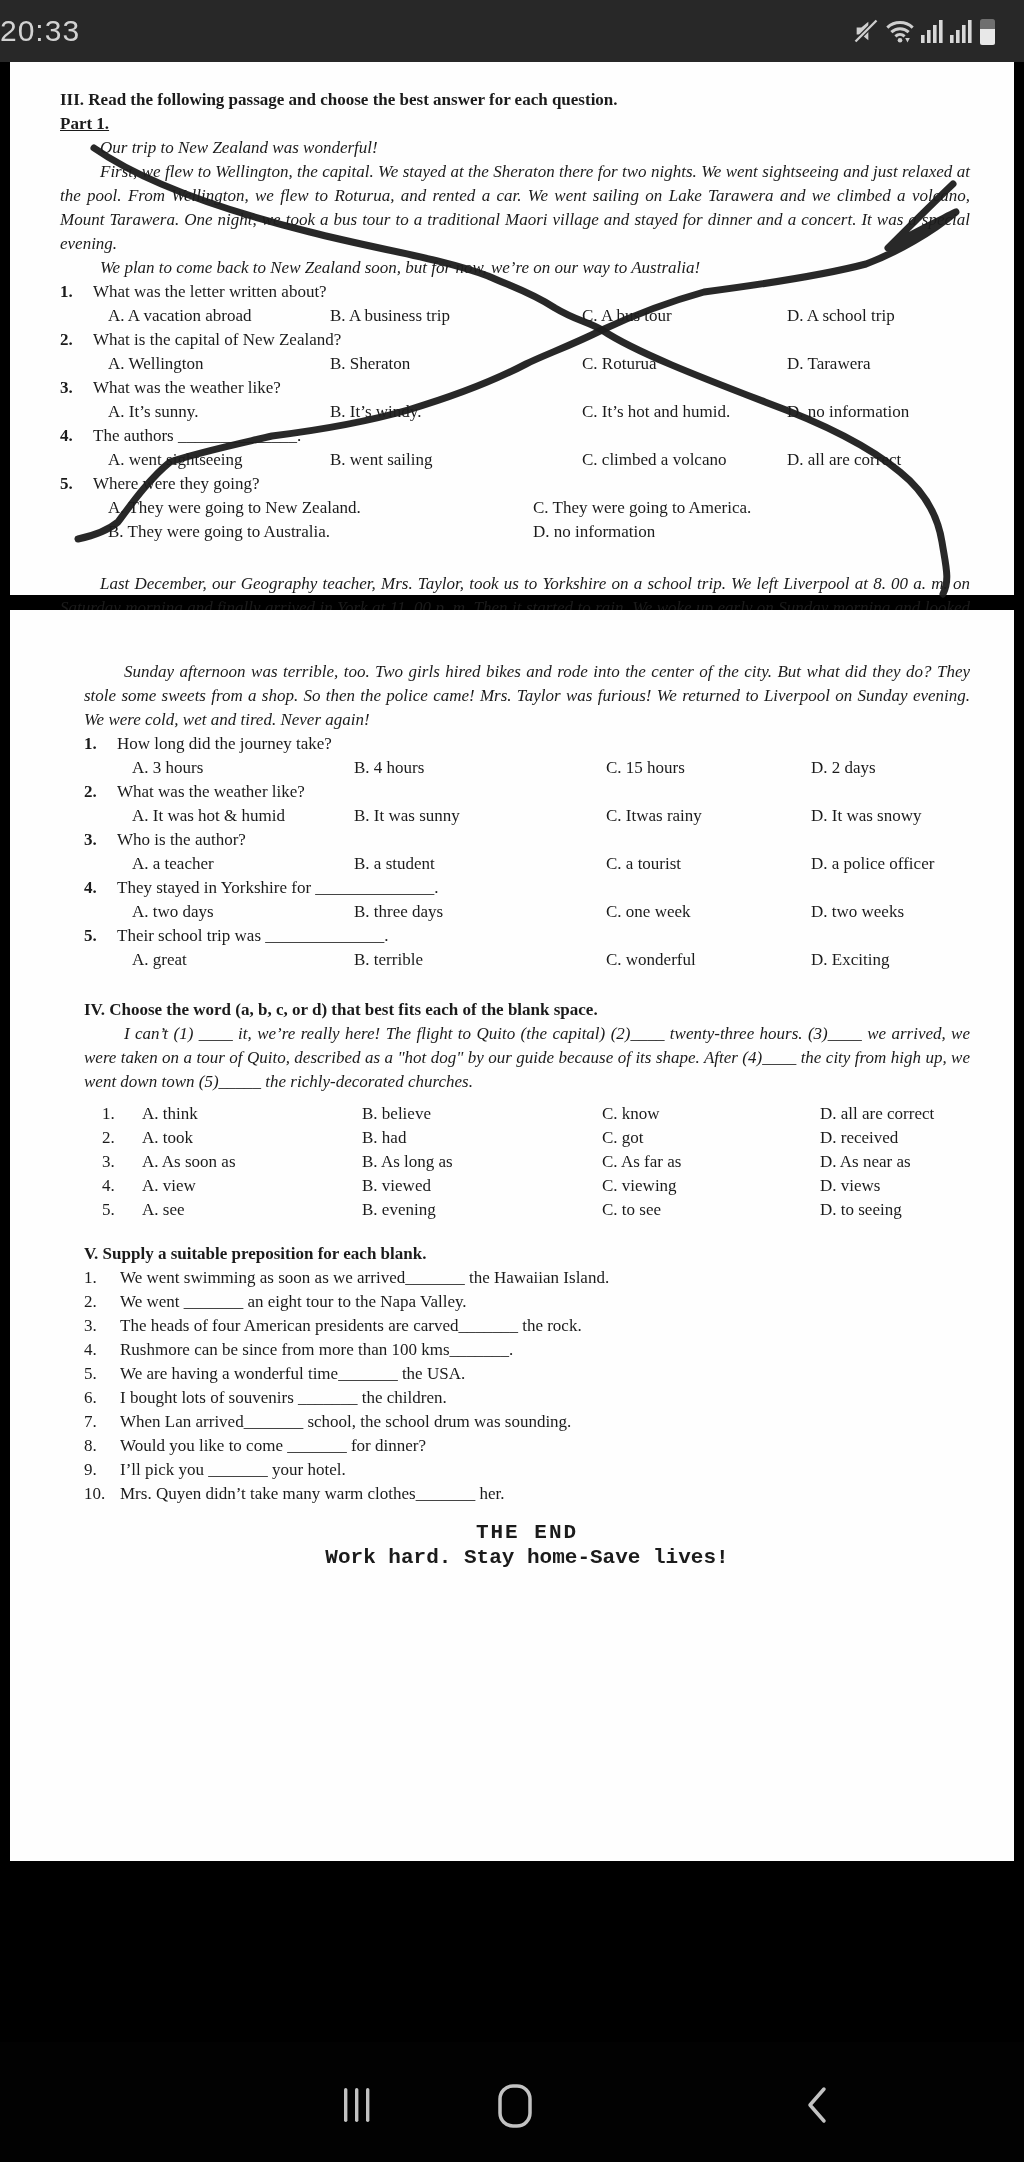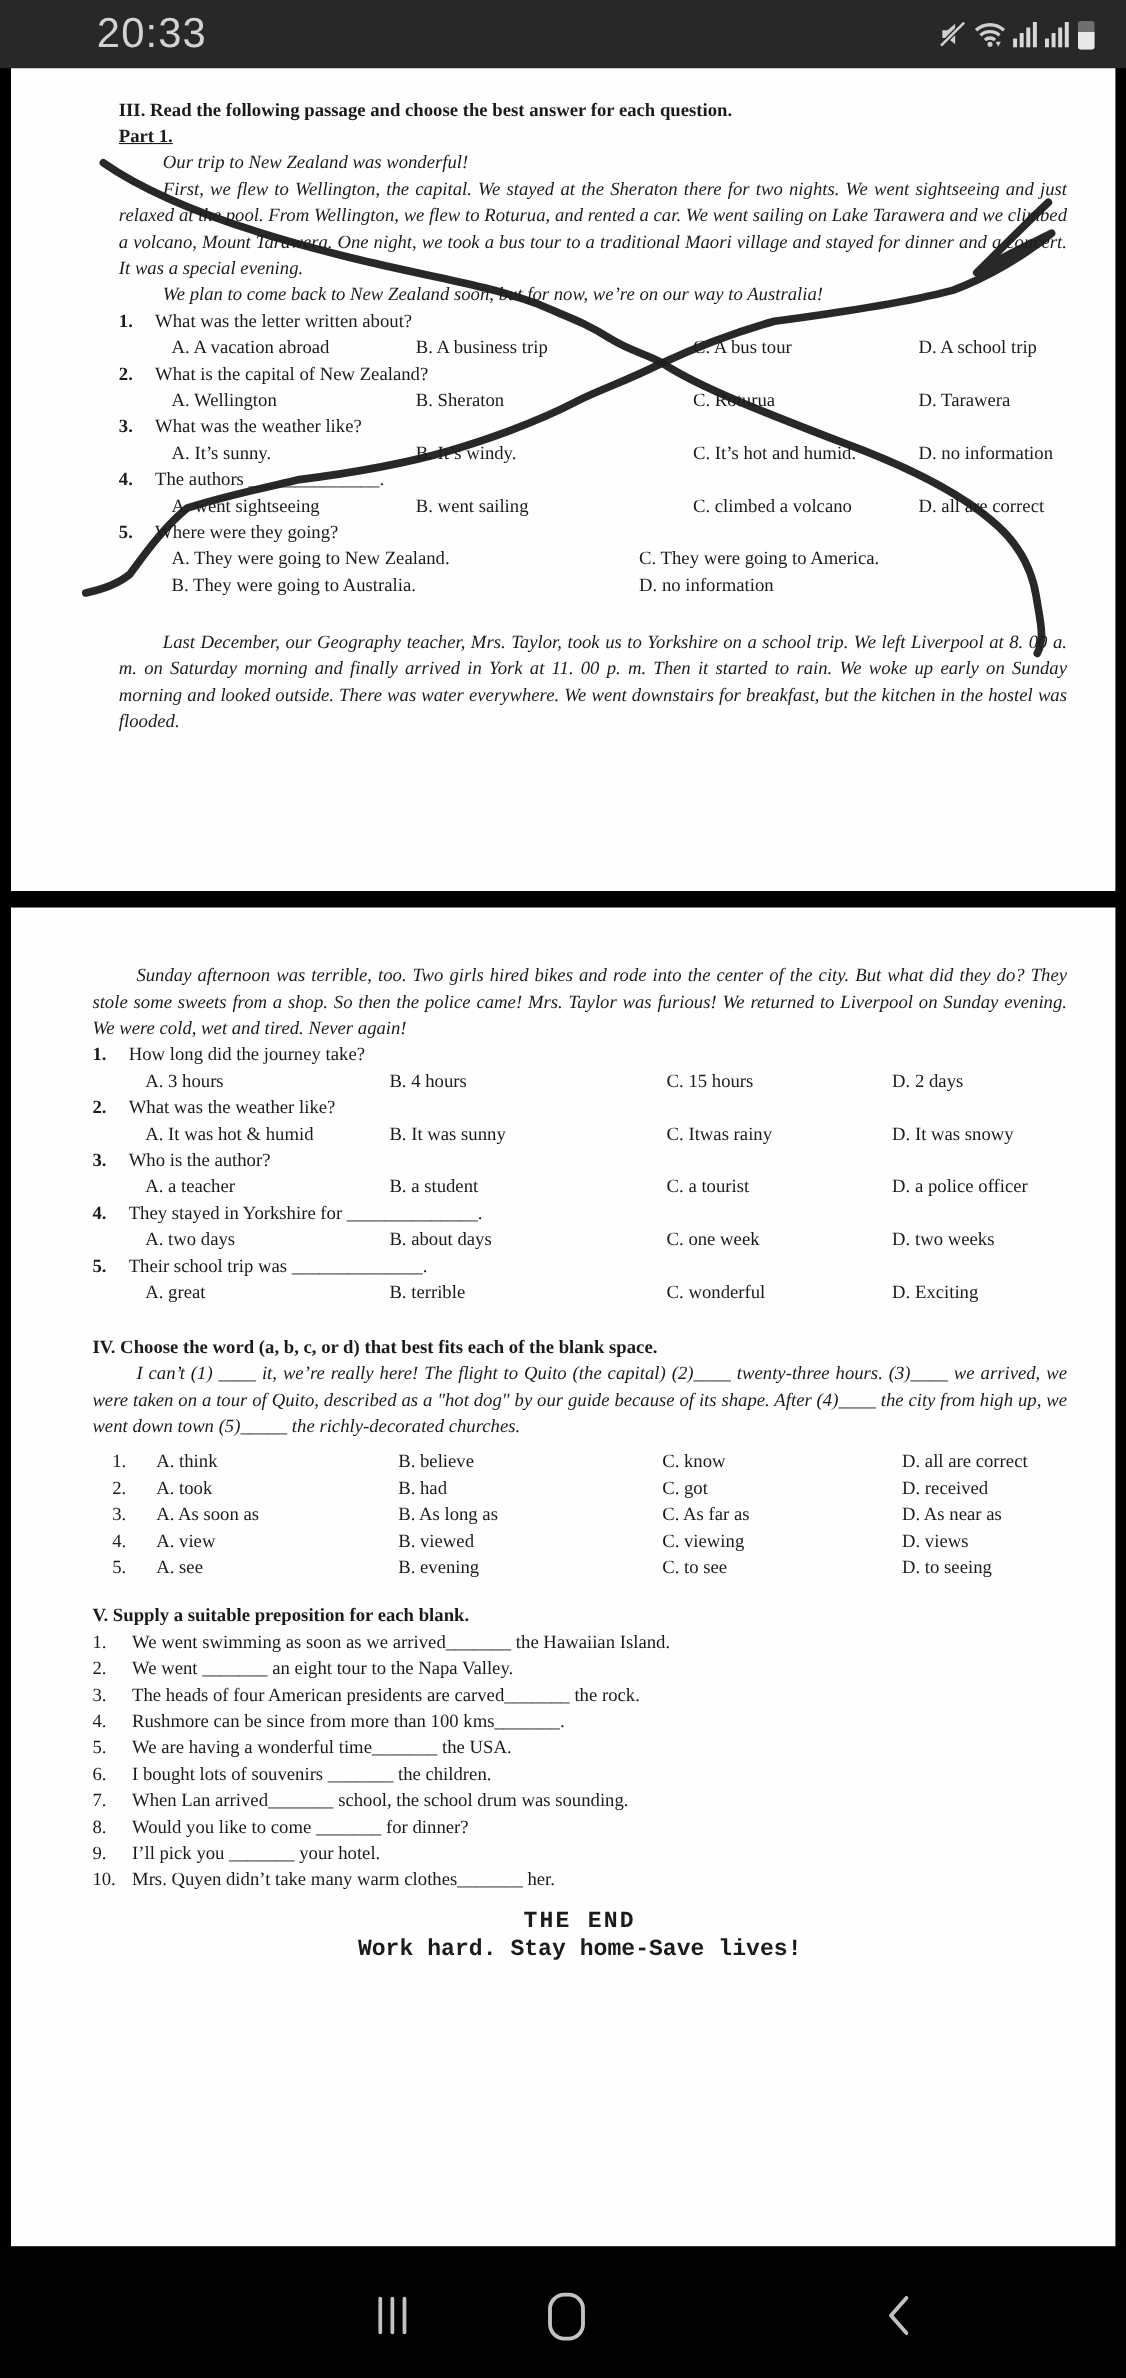--- a/index.html
+++ b/index.html
@@ -1,27 +1,27 @@
 <!DOCTYPE html>
 <html><head>
 <meta charset="utf-8">
 <style>
   html,body{margin:0;padding:0;background:#000;}
   .screen{width:1024px;height:2162px;background:#000;position:relative;overflow:hidden;
           font-family:"Liberation Sans",sans-serif;}
   
   .status-bar{height:62px;background:#282828;display:flex;align-items:center;}
-  .status-time{color:#d2d2d2;font-size:38px;padding-left:88px;letter-spacing:1px;}
+  .status-time{color:#d2d2d2;font-size:30px;letter-spacing:1px;}
   .status-icons{margin-left:auto;padding-right:27px;display:flex;align-items:center;gap:5px;}
   .status-icons svg{display:block;}
   
   .page{width:1004px;margin:0 10px;background:#fefefe;color:#1b1b1b;
         font-family:"Liberation Serif",serif;font-size:17px;line-height:24px;
         box-sizing:border-box;position:relative;}
-  .page-1{height:748px;padding:26px 44px 0 98px;margin-bottom:15px;}
+  .page-1{height:533px;padding:26px 44px 0 50px;margin-bottom:15px;}
   .page-2{height:1251px;padding:50px 44px 0 74px;}
   .sec-heading{font-weight:bold;}
   .part-label{font-weight:bold;text-decoration:underline;}
   .passage{font-style:italic;text-align:justify;margin:0;}
   .ind{text-indent:40px;}
   .qline{display:flex;}
   .qnum{width:33px;font-weight:bold;flex:0 0 33px;}
   .qtext{flex:1;}
   .opts{display:grid;grid-template-columns:222px 252px 205px 1fr;padding-left:48px;}
   .opts.two-col{grid-template-columns:425px 1fr;}
@@ -204,21 +204,21 @@
       <span>C. a tourist</span>
       <span>D. a police officer</span>
     </div>
 
     <div class="qline">
       <span class="qnum">4.</span>
       <span class="qtext">They stayed in Yorkshire for ______________.</span>
     </div>
     <div class="opts">
       <span>A. two days</span>
-      <span>B. about days</span>
+      <span>B. three days</span>
       <span>C. one week</span>
       <span>D. two weeks</span>
     </div>
 
     <div class="qline">
       <span class="qnum">5.</span>
       <span class="qtext">Their school trip was ______________.</span>
     </div>
     <div class="opts">
       <span>A. great</span>

